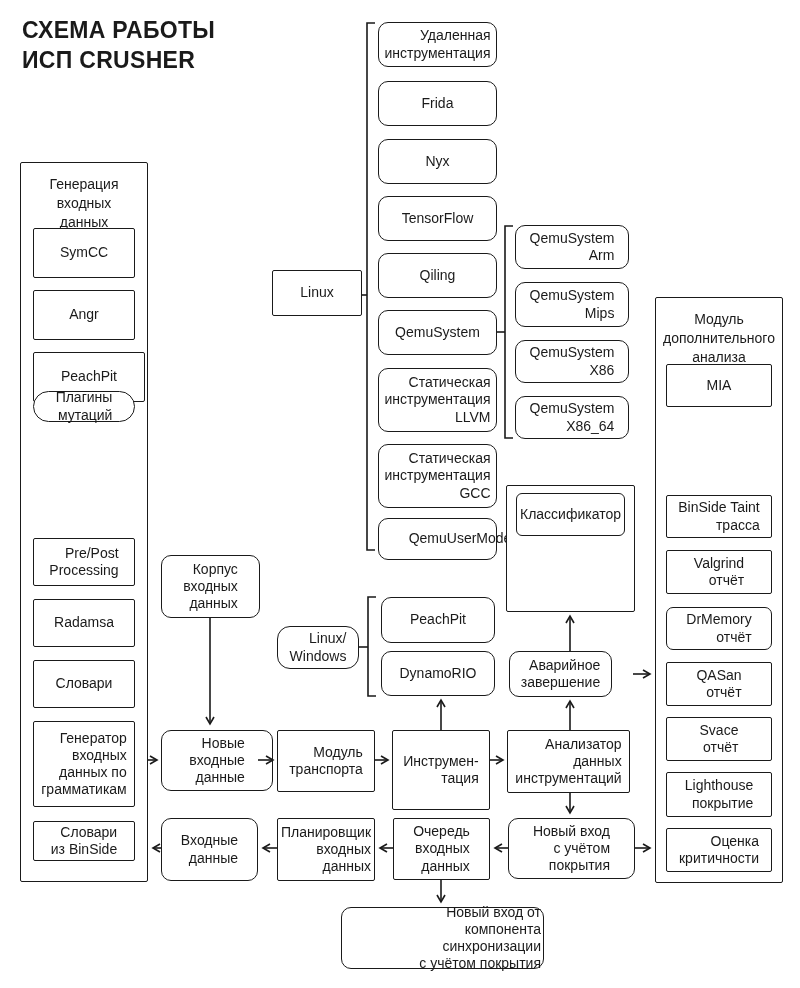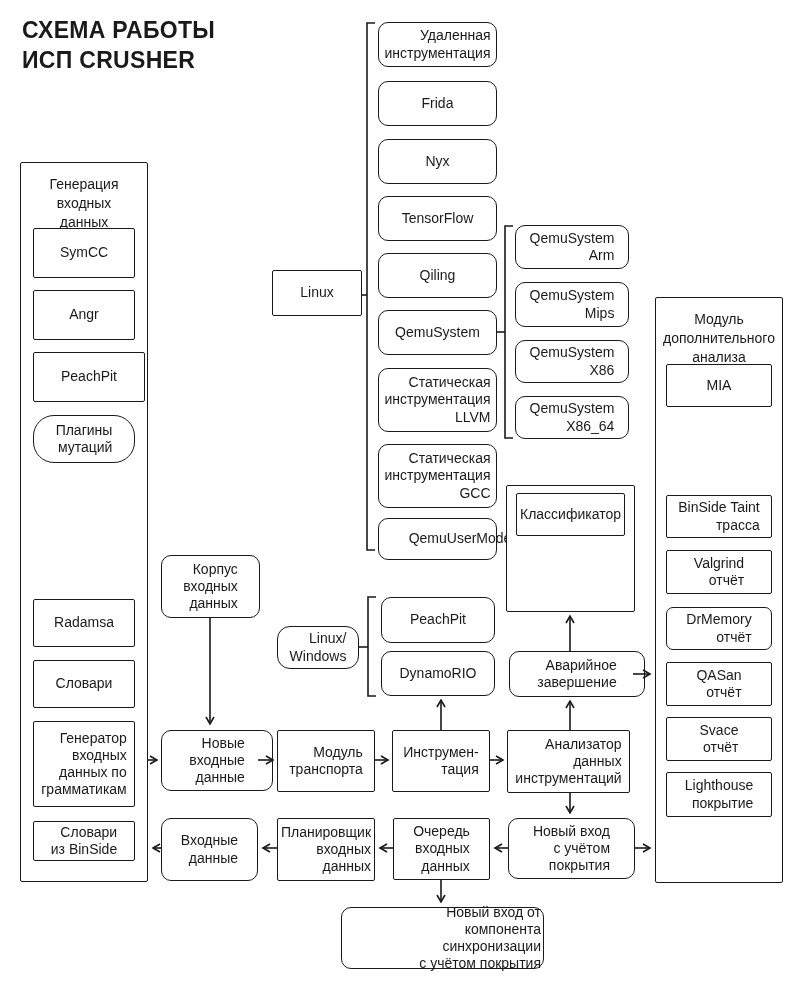--- a/index.html
+++ b/index.html
@@ -39,22 +39,24 @@
 ИСП CRUSHER</div>
 
   <div class="container-box" style="left:20px;top:162px;width:128px;height:720px;">
     <div class="container-title">Генерация
 входных
 данных</div>
   </div>
   <div class="node" style="left:33px;top:228px;width:102px;height:50px;">SymCC</div>
   <div class="node" style="left:33px;top:290px;width:102px;height:50px;">Angr</div>
   <div class="node" style="left:33px;top:352px;width:112px;height:50px;">PeachPit</div>
-  <div class="node" style="left:33px;top:415px;width:102px;height:48px;border-radius:21px;">Плагины
+  <div class="node" style="left:33px;top:391px;width:102px;height:31px;border-radius:21px;">Плагины
 мутаций</div>
+  <div class="node" style="left:33px;top:538px;width:102px;height:48px;">Pre/Post
+Processing</div>
   <div class="node" style="left:33px;top:599px;width:102px;height:48px;">Radamsa</div>
   <div class="node" style="left:33px;top:660px;width:102px;height:48px;">Словари</div>
   <div class="node" style="left:33px;top:721px;width:102px;height:86px;">Генератор
 входных
 данных по
 грамматикам</div>
   <div class="node" style="left:33px;top:821px;width:102px;height:40px;">Словари
 из BinSide</div>
 
   <div class="node" style="left:272px;top:270px;width:90px;height:46px;">Linux</div>
@@ -94,39 +96,41 @@
   <div class="node" style="left:666px;top:550px;width:106px;height:44px;">Valgrind
 отчёт</div>
   <div class="node" style="left:666px;top:607px;width:106px;height:43px;border-radius:7px;">DrMemory
 отчёт</div>
   <div class="node" style="left:666px;top:662px;width:106px;height:44px;">QASan
 отчёт</div>
   <div class="node" style="left:666px;top:717px;width:106px;height:44px;">Svace
 отчёт</div>
   <div class="node" style="left:666px;top:772px;width:106px;height:45px;">Lighthouse
 покрытие</div>
+  <div class="node" style="left:666px;top:828px;width:106px;height:44px;">Оценка
+критичности</div>
 
   <div class="container-box" style="left:506px;top:485px;width:129px;height:127px;"></div>
-  <div class="node" style="left:516px;top:493px;width:109px;height:43px;">Классификатор</div>
+  <div class="node" style="left:516px;top:493px;width:109px;height:43px;border-radius:6px;">Классификатор</div>
 
   <div class="node rounded" style="left:161px;top:555px;width:99px;height:63px;">Корпус
 входных
 данных</div>
   <div class="node" style="left:277px;top:626px;width:82px;height:43px;border-radius:13px;">Linux/
 Windows</div>
   <div class="node rounded" style="left:381px;top:597px;width:114px;height:46px;">PeachPit</div>
   <div class="node rounded" style="left:381px;top:651px;width:114px;height:45px;">DynamoRIO</div>
-  <div class="node rounded" style="left:509px;top:651px;width:136px;height:46px;">Аварийное
+  <div class="node rounded" style="left:509px;top:651px;width:103px;height:46px;">Аварийное
 завершение</div>
   <div class="node rounded" style="left:161px;top:730px;width:112px;height:61px;">Новые
 входные
 данные</div>
   <div class="node" style="left:277px;top:730px;width:98px;height:62px;">Модуль
 транспорта</div>
-  <div class="node" style="left:392px;top:730px;width:98px;height:62px;">Инструмен-
+  <div class="node" style="left:392px;top:730px;width:98px;height:80px;">Инструмен-
 тация</div>
   <div class="node" style="left:507px;top:730px;width:123px;height:63px;">Анализатор
 данных
 инструментаций</div>
   <div class="node rounded" style="left:161px;top:818px;width:97px;height:63px;">Входные
 данные</div>
   <div class="node" style="left:277px;top:818px;width:98px;height:63px;">Планировщик
 входных
 данных</div>
   <div class="node" style="left:393px;top:818px;width:97px;height:62px;">Очередь

